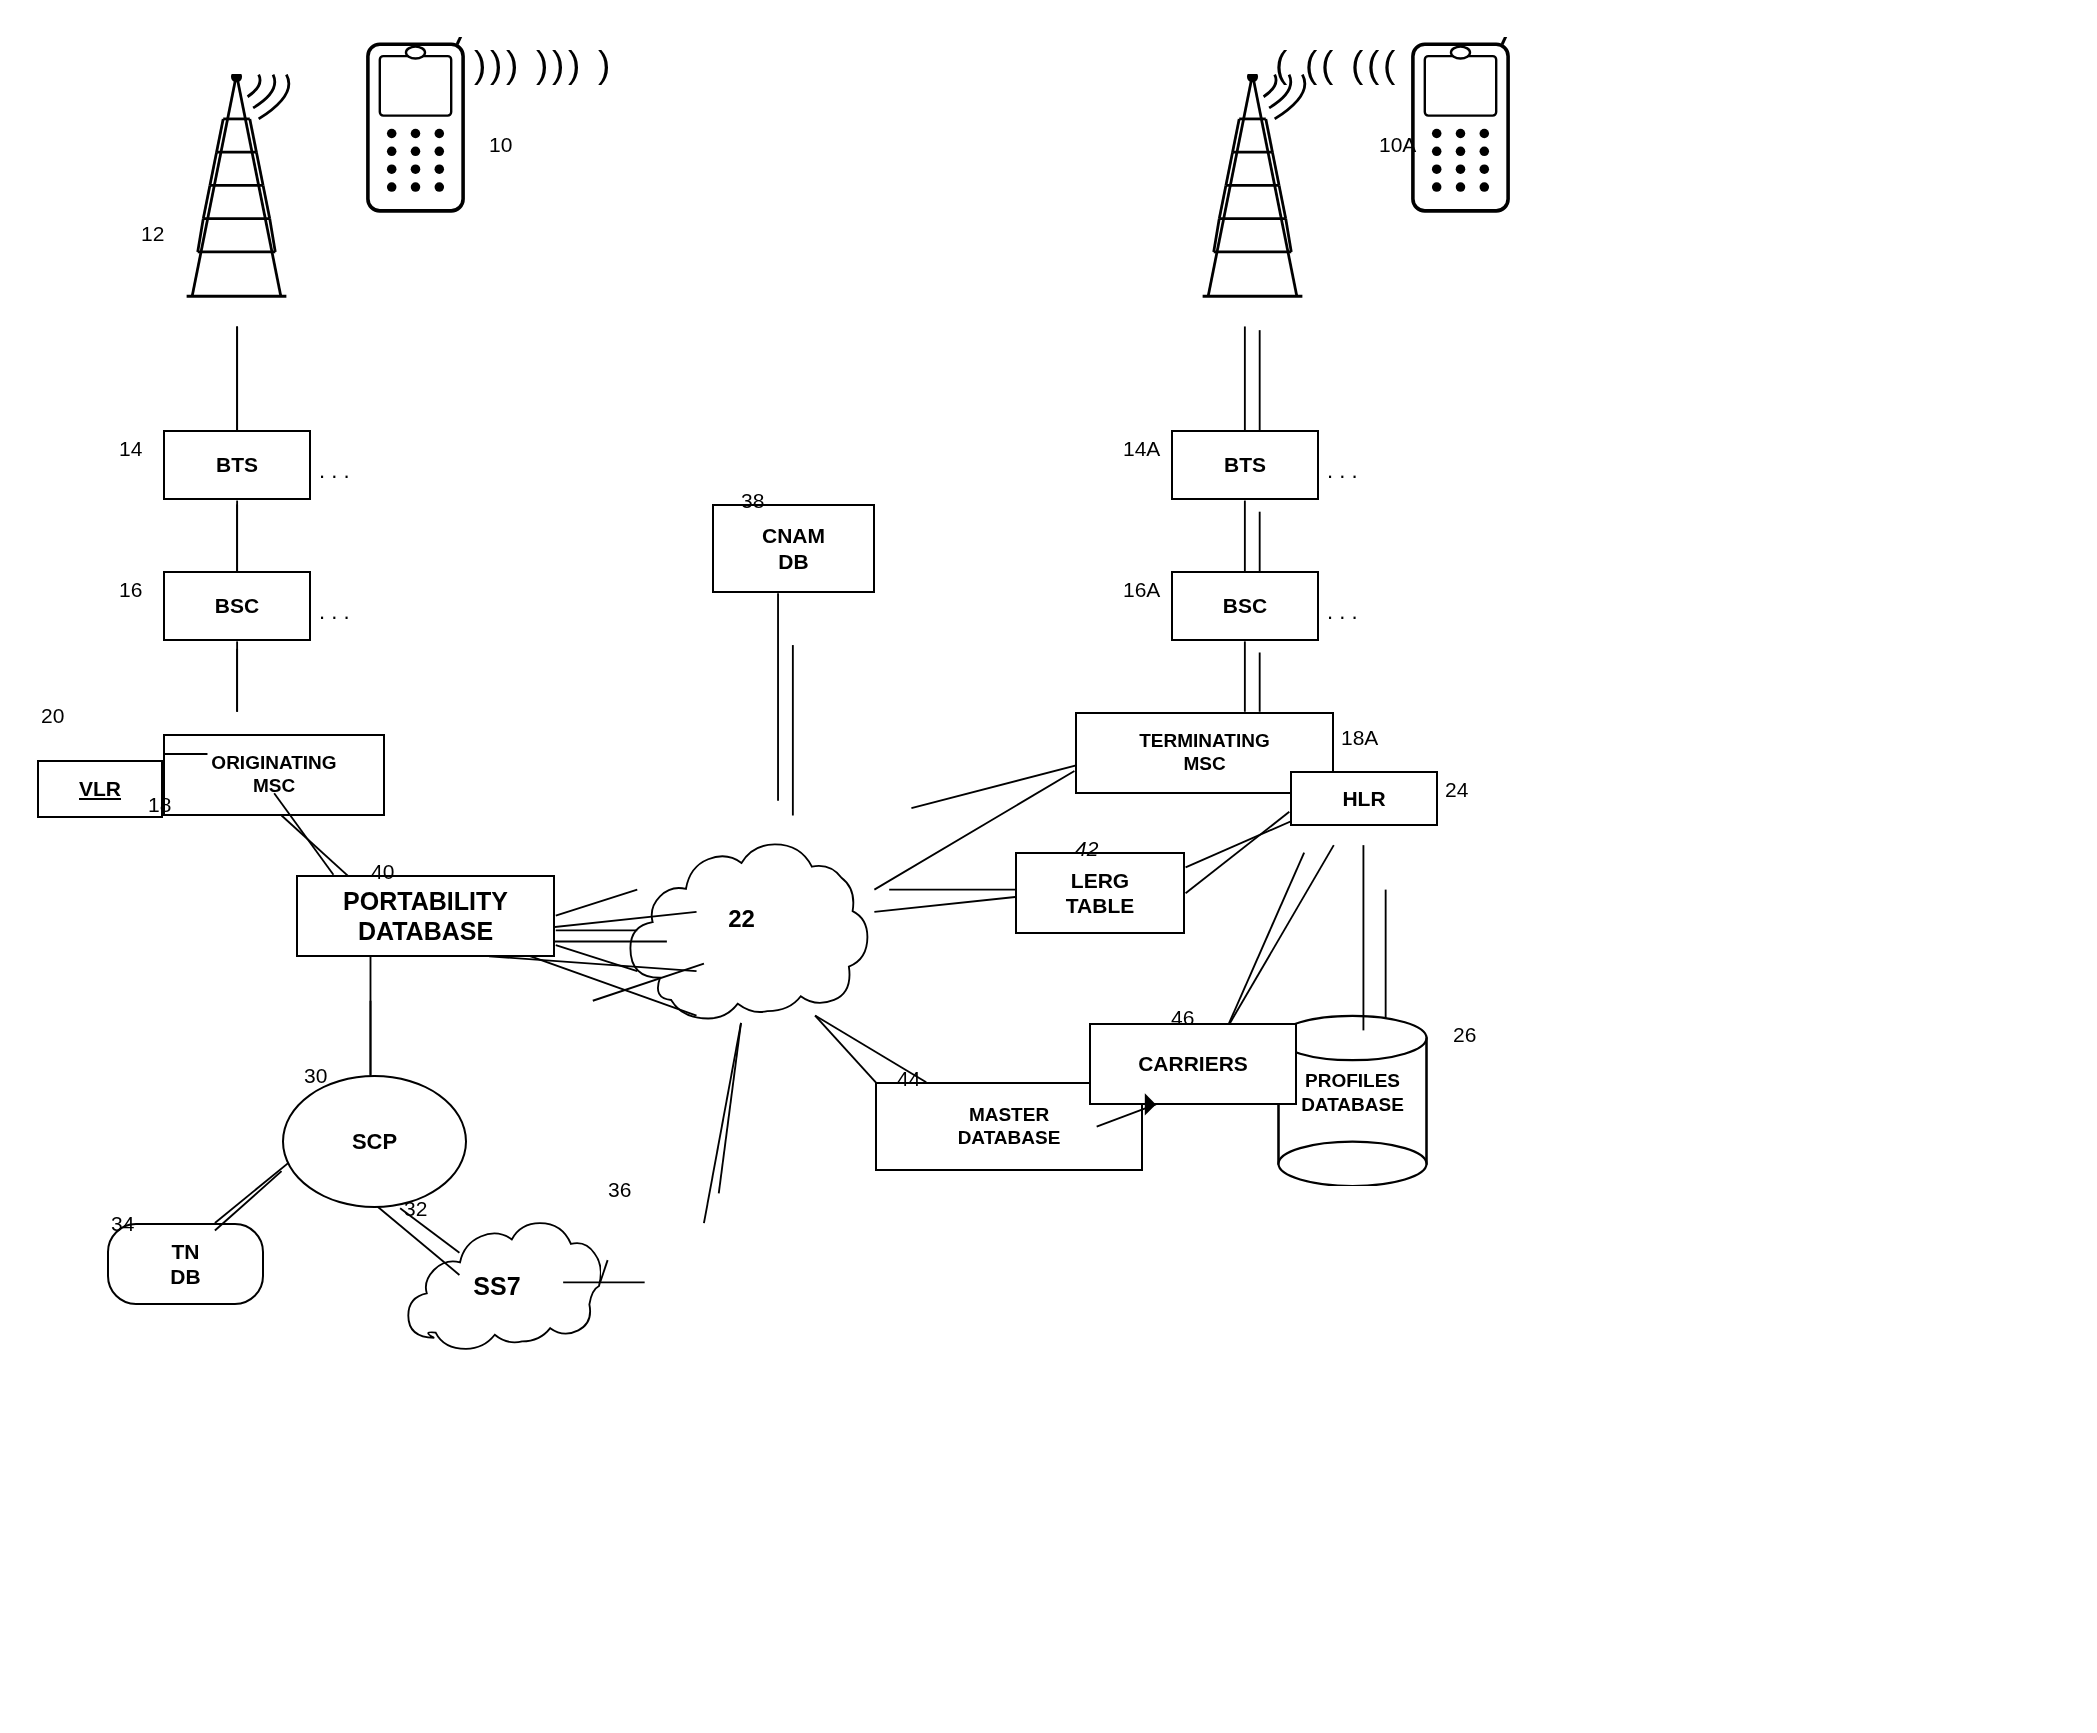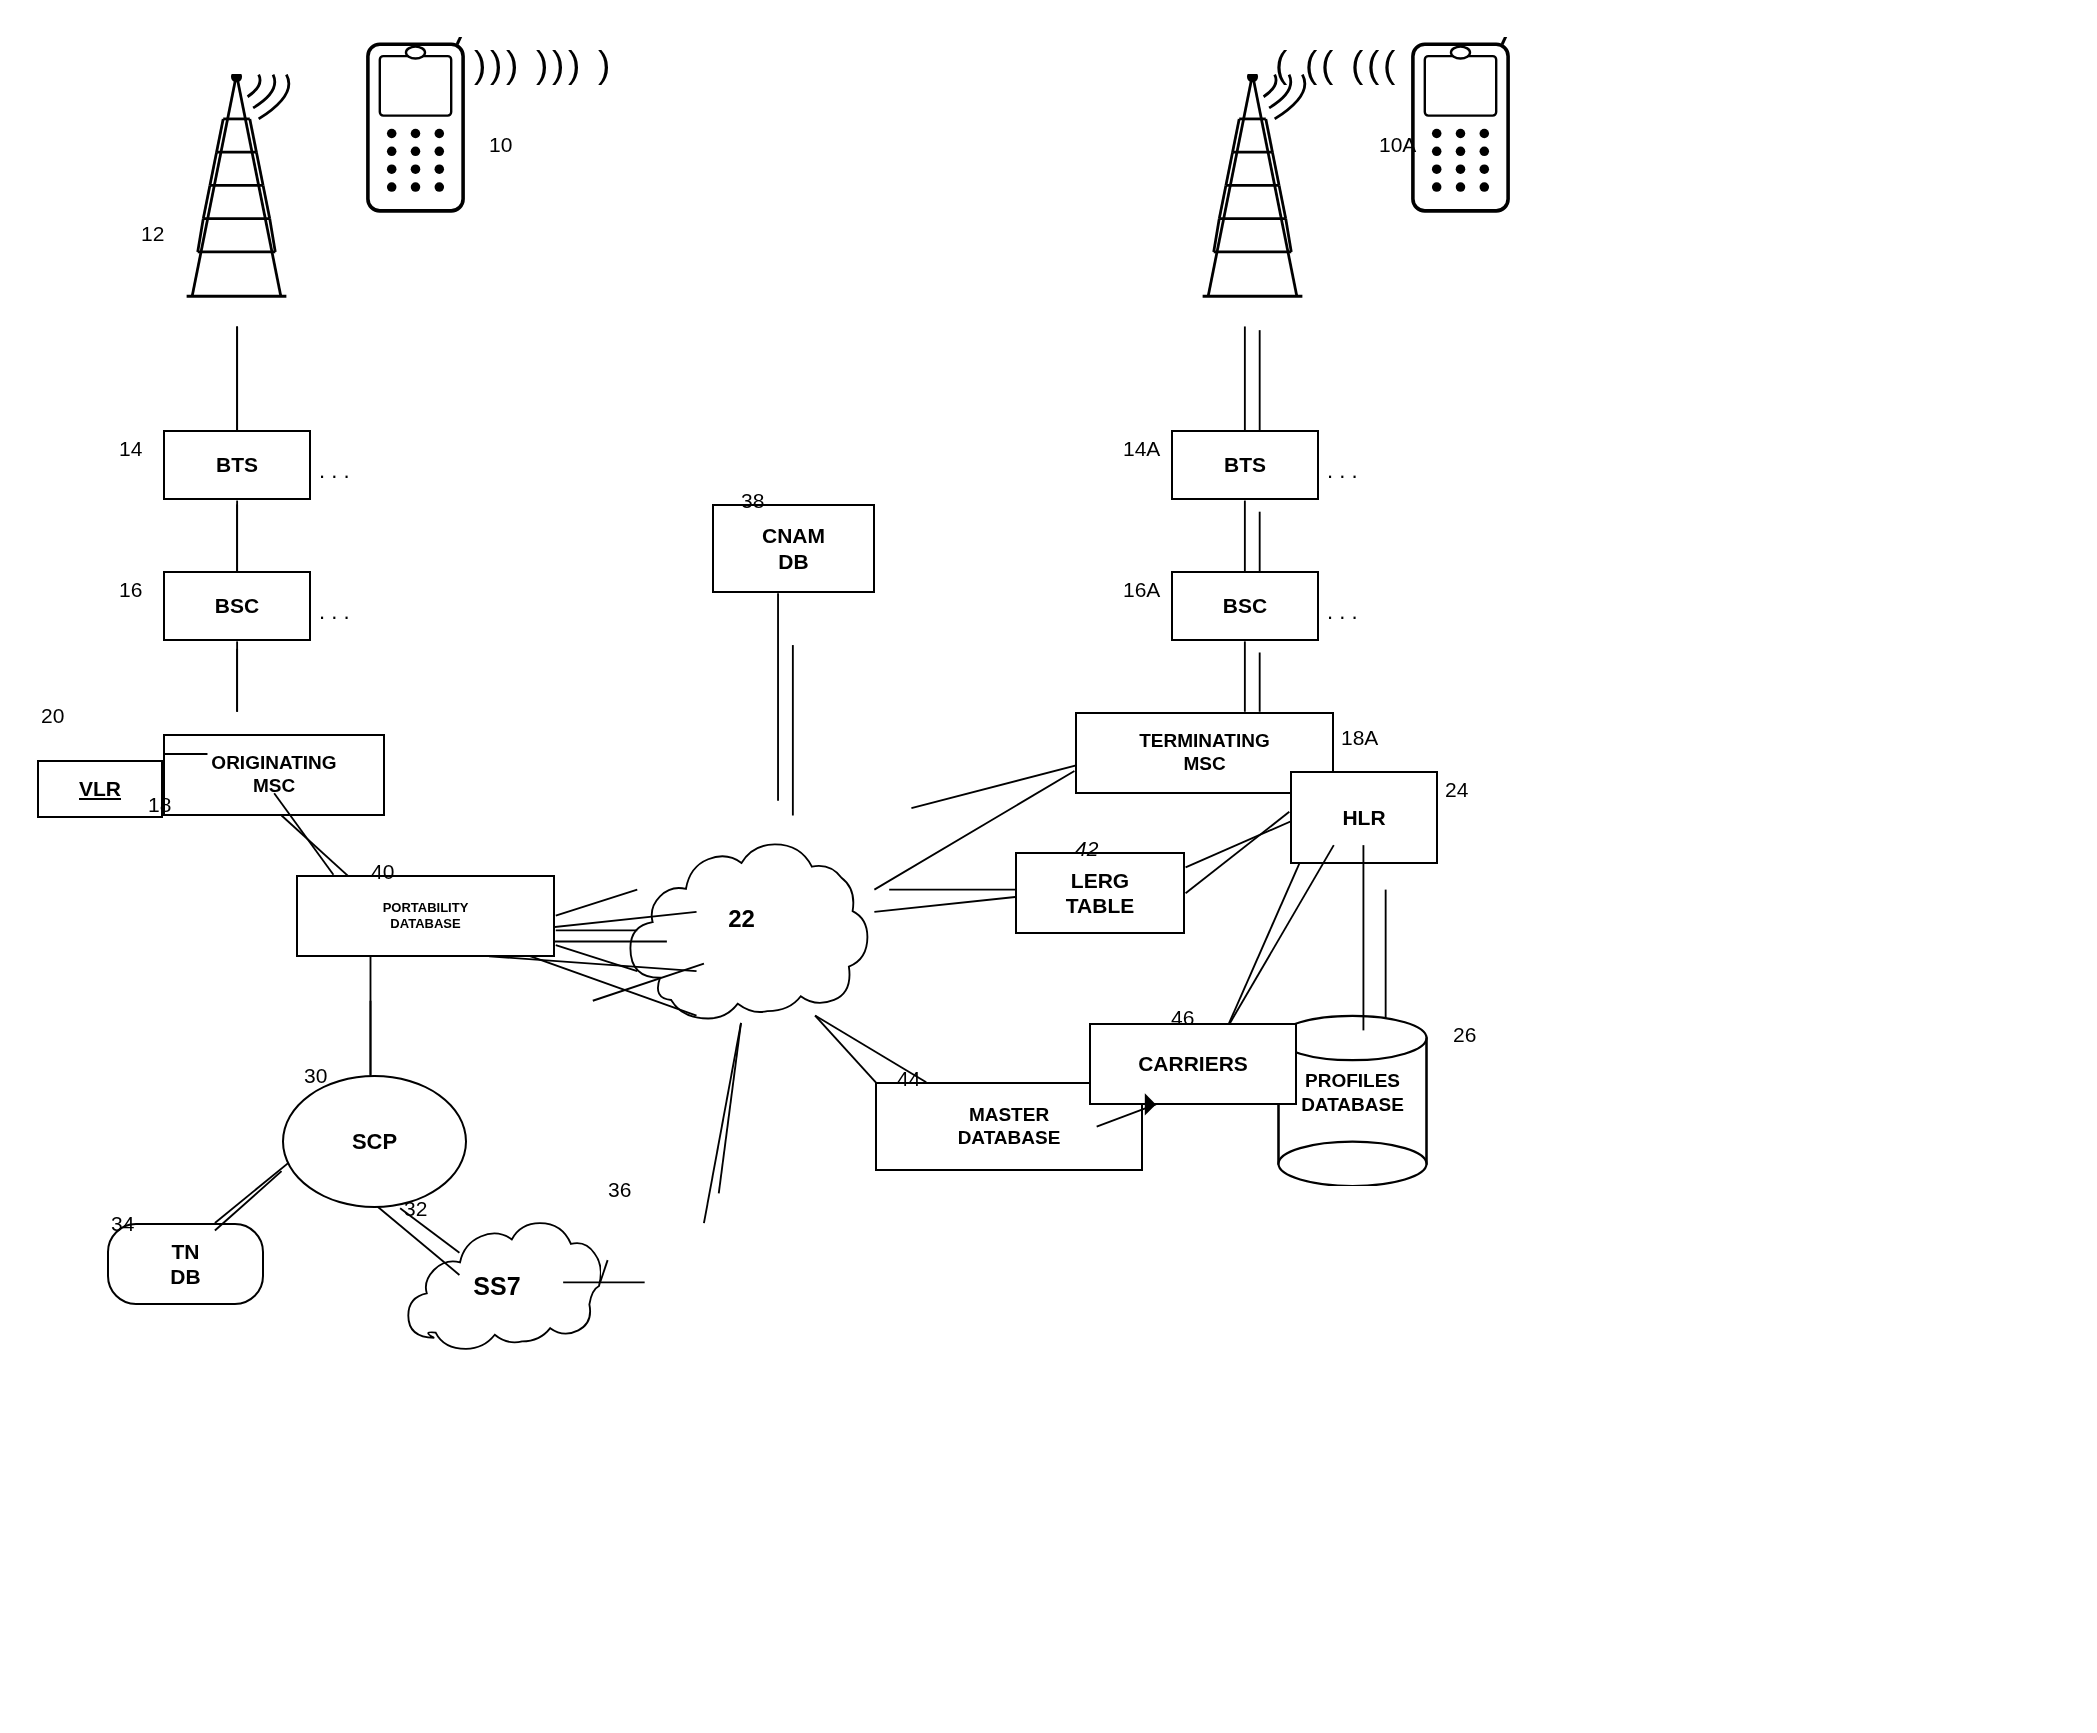--- a/index.html
+++ b/index.html
@@ -235,21 +235,21 @@
   </div>
   <div class="ref-num" style="left:741px; top:489px;">38</div>
 
   <div class="cloud" style="left:608px; top:800px; width:267px; height:237px;">
     <svg viewBox="0 0 360 320" width="267" height="237">
       <path d="M 70 240 Q 30 240 30 200 Q 30 170 60 165 Q 55 145 70 130 Q 85 115 105 120 Q 110 90 135 80 Q 160 70 180 85 Q 195 60 225 60 Q 260 60 275 90 Q 300 85 315 105 Q 335 120 330 150 Q 350 160 350 185 Q 350 215 325 225 Q 330 260 305 270 Q 280 280 260 265 Q 245 285 215 285 Q 195 290 175 275 Q 160 295 135 295 Q 100 295 85 270 Q 60 268 70 240 Z" stroke="#000" stroke-width="3" fill="white"></path>
     </svg>
     <span class="cloud-label" style="font-size:24px; font-weight:bold; position:absolute; top:50%; left:50%; transform:translate(-50%,-50%);">22</span>
   </div>
 
-  <div class="box" style="left:296px; top:875px; width:259px; height:82px; font-size:13px;">
+  <div class="box" style="left:296px; top:875px; width:259px; height:82px; font-size:25px;">
     <span>PORTABILITY<br>DATABASE</span>
   </div>
   <div class="ref-num" style="left:371px; top:860px;">40</div>
 
   <div style="position:absolute; left:1186px; top:74px; width:133px; height:252px;">
     <svg viewBox="0 0 120 220" width="133" height="245">
       <line x1="60" y1="0" x2="20" y2="200" stroke="#000" stroke-width="3"></line>
       <line x1="60" y1="0" x2="100" y2="200" stroke="#000" stroke-width="3"></line>
       <line x1="48" y1="40" x2="72" y2="40" stroke="#000" stroke-width="2"></line>
       <line x1="42" y1="70" x2="78" y2="70" stroke="#000" stroke-width="2"></line>
@@ -312,21 +312,21 @@
   <div class="box" style="left:1075px; top:712px; width:259px; height:82px; font-size:19px;">
     <span>TERMINATING<br>MSC</span>
   </div>
   <div class="ref-num" style="left:1341px; top:726px;">18A</div>
 
   <div class="box" style="left:1015px; top:852px; width:170px; height:82px;">
     <span>LERG<br>TABLE</span>
   </div>
   <div class="ref-num" style="left:1075px; top:837px;font-style:italic;">42</div>
 
-  <div class="box" style="left:1290px; top:771px; width:148px; height:93px;">
+  <div class="box" style="left:1290px; top:771px; width:148px; height:55px;">
     <span>HLR</span>
   </div>
   <div class="ref-num" style="left:1445px; top:778px;">24</div>
 
   <div class="cylinder" style="position:absolute; left:1260px; top:1001px; width:185px; height:185px;">
     <svg viewBox="0 0 250 250" width="185" height="185">
 
       <rect x="25" y="50" width="200" height="170" stroke="#000" stroke-width="3" fill="white"></rect>
 
       <ellipse cx="125" cy="50" rx="100" ry="30" stroke="#000" stroke-width="3" fill="white"></ellipse>

